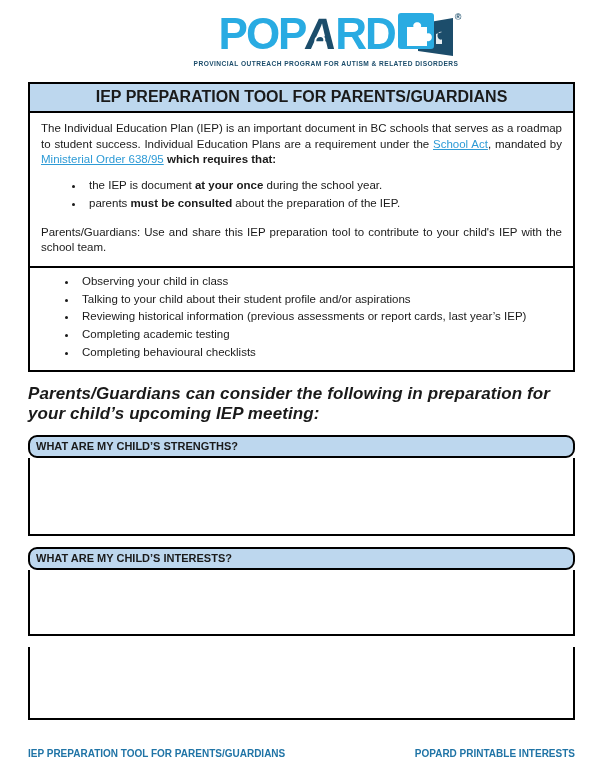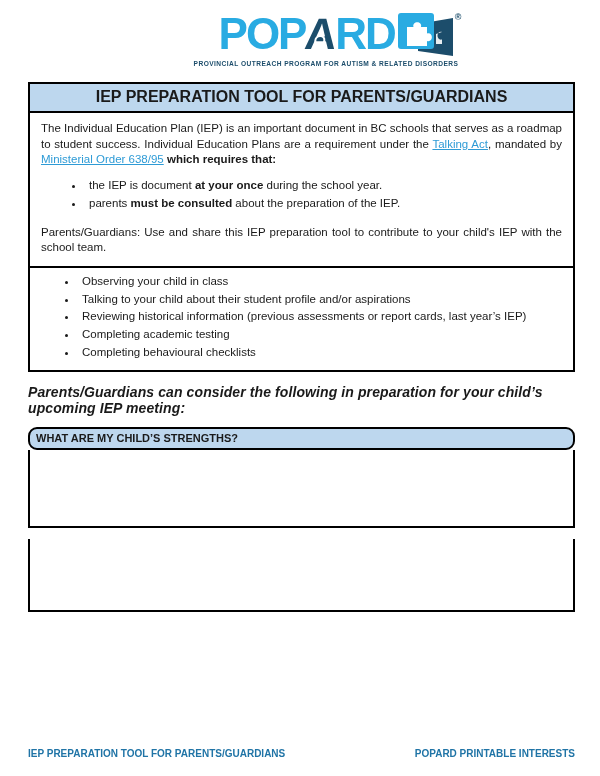--- a/index.html
+++ b/index.html
@@ -54,21 +54,21 @@
   a.doc-link{color:#2E9BD6;text-decoration:underline;cursor:pointer;}
 
   .section-header{
     margin-top:11px;font-size:12px;padding:3px 6px 4px 6px;text-align:left;
   }
   .section-body{padding:5px 10px 8px 10px;}
   .plain-bullets{margin:0;padding:0 0 0 38px;list-style:disc;font-size:11.5px;line-height:1.46;}
   .plain-bullets li{padding-left:4px;margin:0 0 1px 0;}
 
   .note-line{
-    margin-top:12px;font-size:14px;font-weight:700;font-style:italic;
+    margin-top:12px;font-size:17px;font-weight:700;font-style:italic;
     letter-spacing:0.1px;
   }
 
   .q-header{font-size:11px;padding:3px 6px 4px 6px;text-align:left;margin-top:0;border-radius:9px;}
   .q-box{margin-top:11px;}
   .q-body-1{height:76px;}
   .q-body-2{height:64px;}
   .q-body-3{height:71px;}
 
   
@@ -97,21 +97,21 @@
       </svg>
       <span class="logo-reg">®</span>
     </div>
     <div class="logo-tagline">PROVINCIAL OUTREACH PROGRAM FOR AUTISM &amp; RELATED DISORDERS</div>
   </div>
 
   <div class="content">
 
     <div class="box-header title-header">IEP PREPARATION TOOL FOR PARENTS/GUARDIANS</div>
     <div class="box-body title-body">
-      <p><span>The Individual Education Plan (IEP) is an important document in BC schools that serves as a roadmap to student success. Individual Education Plans are a requirement under the </span><a class="doc-link">Talking Act</a><span>, mandated by </span><a class="doc-link">Ministerial Order 638/95</a><span> </span><b>which requires that:</b></p>
+      <p><span>The Individual Education Plan (IEP) is an important document in BC schools that serves as a roadmap to student success. Individual Education Plans are a requirement under the </span><a class="doc-link">School Act</a><span>, mandated by </span><a class="doc-link">Ministerial Order 638/95</a><span> </span><b>which requires that:</b></p>
       <ul class="rich-bullets">
         <li><span>the IEP is document </span><b>at your once</b><span> during the school year.</span></li>
         <li><span>parents </span><b>must be consulted</b><span> about the preparation of the IEP.</span></li>
       </ul>
       <p class="closing">Parents/Guardians: Use and share this IEP preparation tool to contribute to your child's IEP with the school team.</p>
     </div>
 
     <div class="box-body section-body">
       <ul class="plain-bullets">
         <li>Observing your child in class</li>
@@ -122,20 +122,24 @@
       </ul>
     </div>
 
     <div class="note-line">Parents/Guardians can consider the following in preparation for your child’s upcoming IEP meeting:</div>
 
     <div class="q-box">
       <div class="box-header q-header">WHAT ARE MY CHILD’S STRENGTHS?</div>
       <div class="box-body q-body-1"></div>
     </div>
 
+    <div class="q-box">
+      <div class="box-header q-header">WHAT ARE MY CHILD’S INTERESTS?</div>
+      <div class="box-body q-body-2"></div>
+    </div>
 
     <div class="q-box">
       <div class="box-body q-body-3"></div>
     </div>
 
   </div>
 
   <div class="footer">
     <span>IEP PREPARATION TOOL FOR PARENTS/GUARDIANS</span>
     <span>POPARD PRINTABLE INTERESTS</span>

